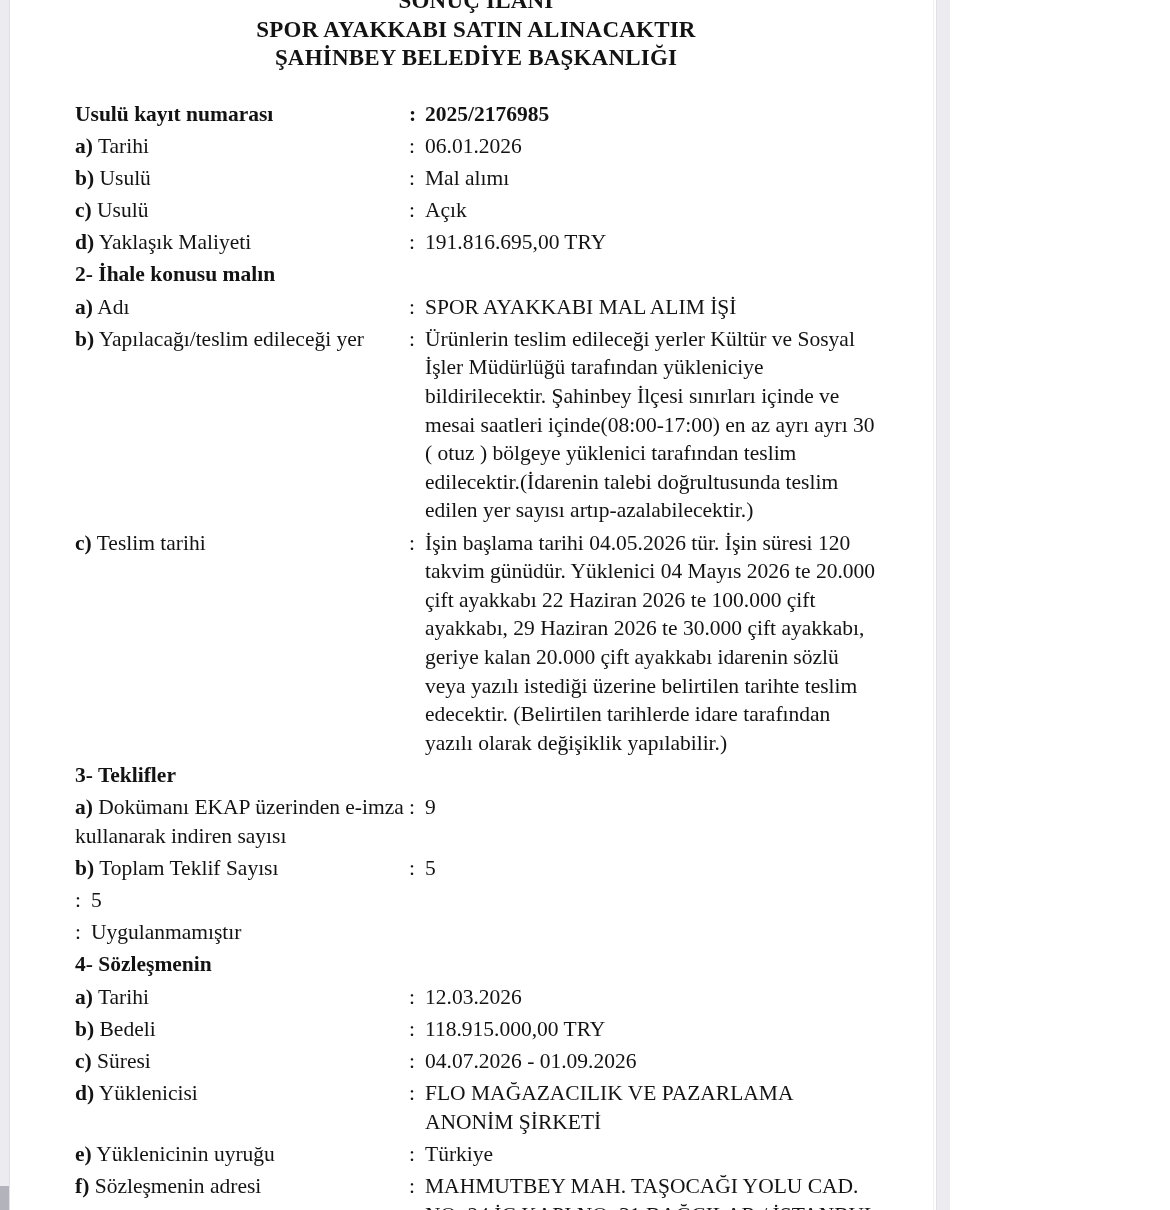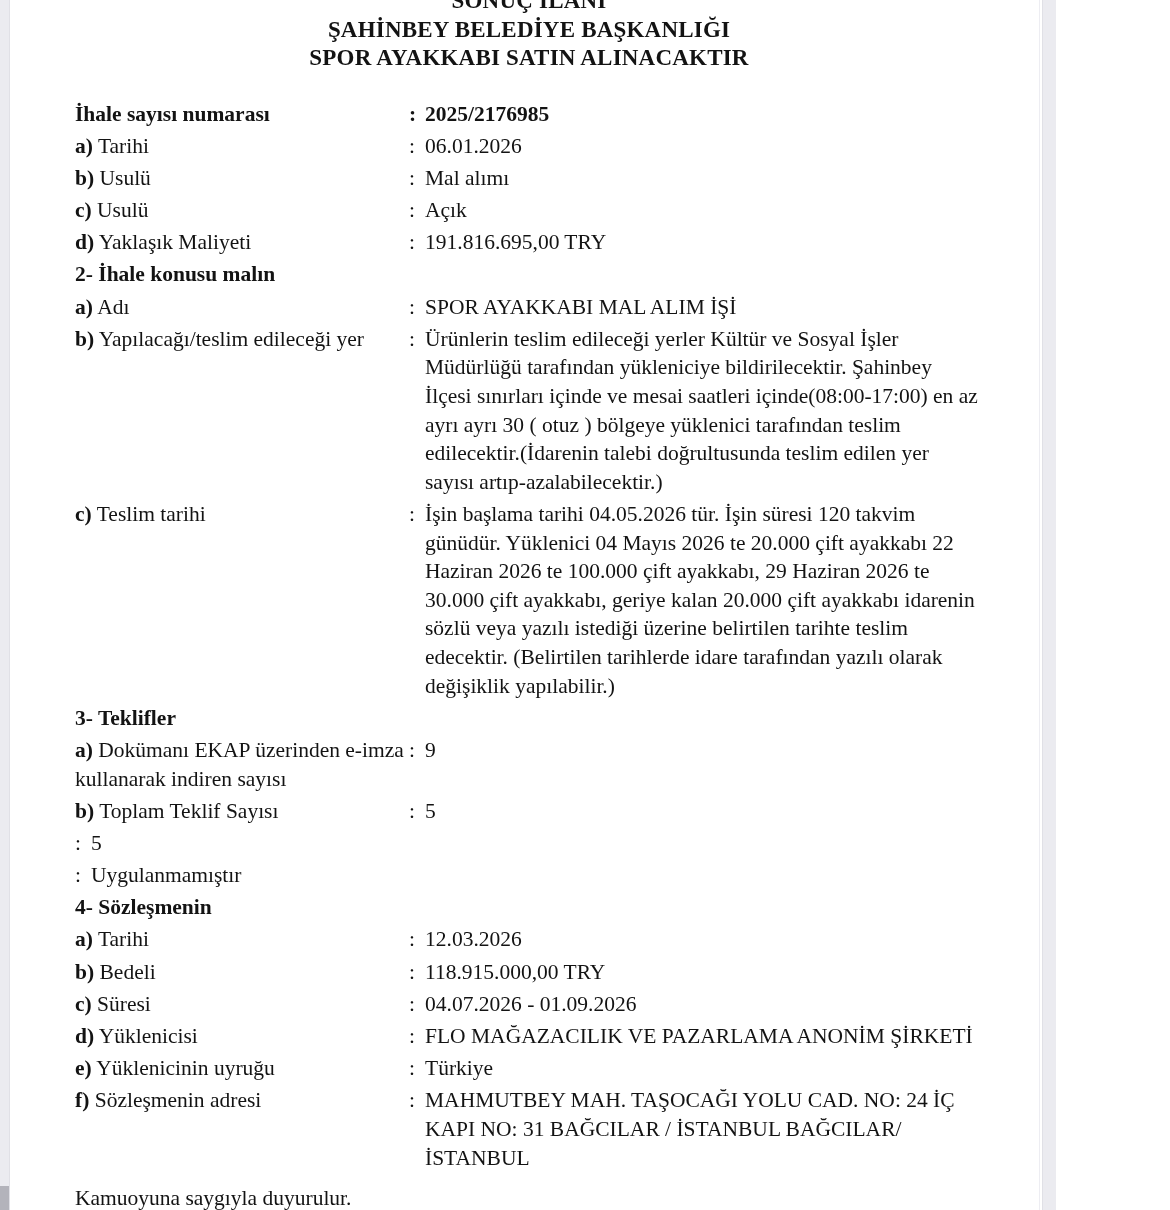--- a/index.html
+++ b/index.html
@@ -3,21 +3,21 @@
 <meta charset="utf-8">
 <style>
   html, body {
     margin: 0; padding: 0;
     width: 1170px; height: 1210px;
     background: #ffffff;
     overflow: hidden;
     font-family: "Liberation Serif", serif;
     color: #131313;
   }
-  .viewport { position: relative; width: 1056px; height: 1210px; background: #ffffff; }
+  .viewport { position: relative; width: 950px; height: 1210px; background: #ffffff; }
 
   .gutter-left {
     position: absolute; left: 0; top: 0; width: 9px; height: 1210px;
     background: #ebebf0; border-right: 1px solid #e0e0e6;
   }
   .gutter-right {
     position: absolute; right: 0; top: 0; width: 13px; height: 1210px;
     background: #ebebf0; border-left: 1px solid #e0e0e6;
   }
   .hairline-right {
@@ -74,28 +74,28 @@
 <div class="viewport">
   <div class="gutter-left"></div>
   <div class="hairline-right"></div>
   <div class="gutter-right"></div>
   <div class="gutter-shadow"></div>
 
   <div class="page">
 
     <header class="doc-title">
       <div>SONUÇ İLANI</div>
+      <div>SPOR AYAKKABI SATIN ALINACAKTIR</div>
       <div>ŞAHİNBEY BELEDİYE BAŞKANLIĞI</div>
-      <div>SPOR AYAKKABI SATIN ALINACAKTIR</div>
     </header>
 
     <main class="doc-body">
 
       <div class="row kvbold">
-        <div class="lbl">İhale sayısı numarası</div>
+        <div class="lbl">Usulü kayıt numarası</div>
         <div class="sep">:</div>
         <div class="val">2025/2176985</div>
       </div>
 
 
       <div class="row">
         <div class="lbl"><b class="pfx">a)</b> <span>Tarihi</span></div>
         <div class="sep">:</div>
         <div class="val">06.01.2026</div>
       </div>

